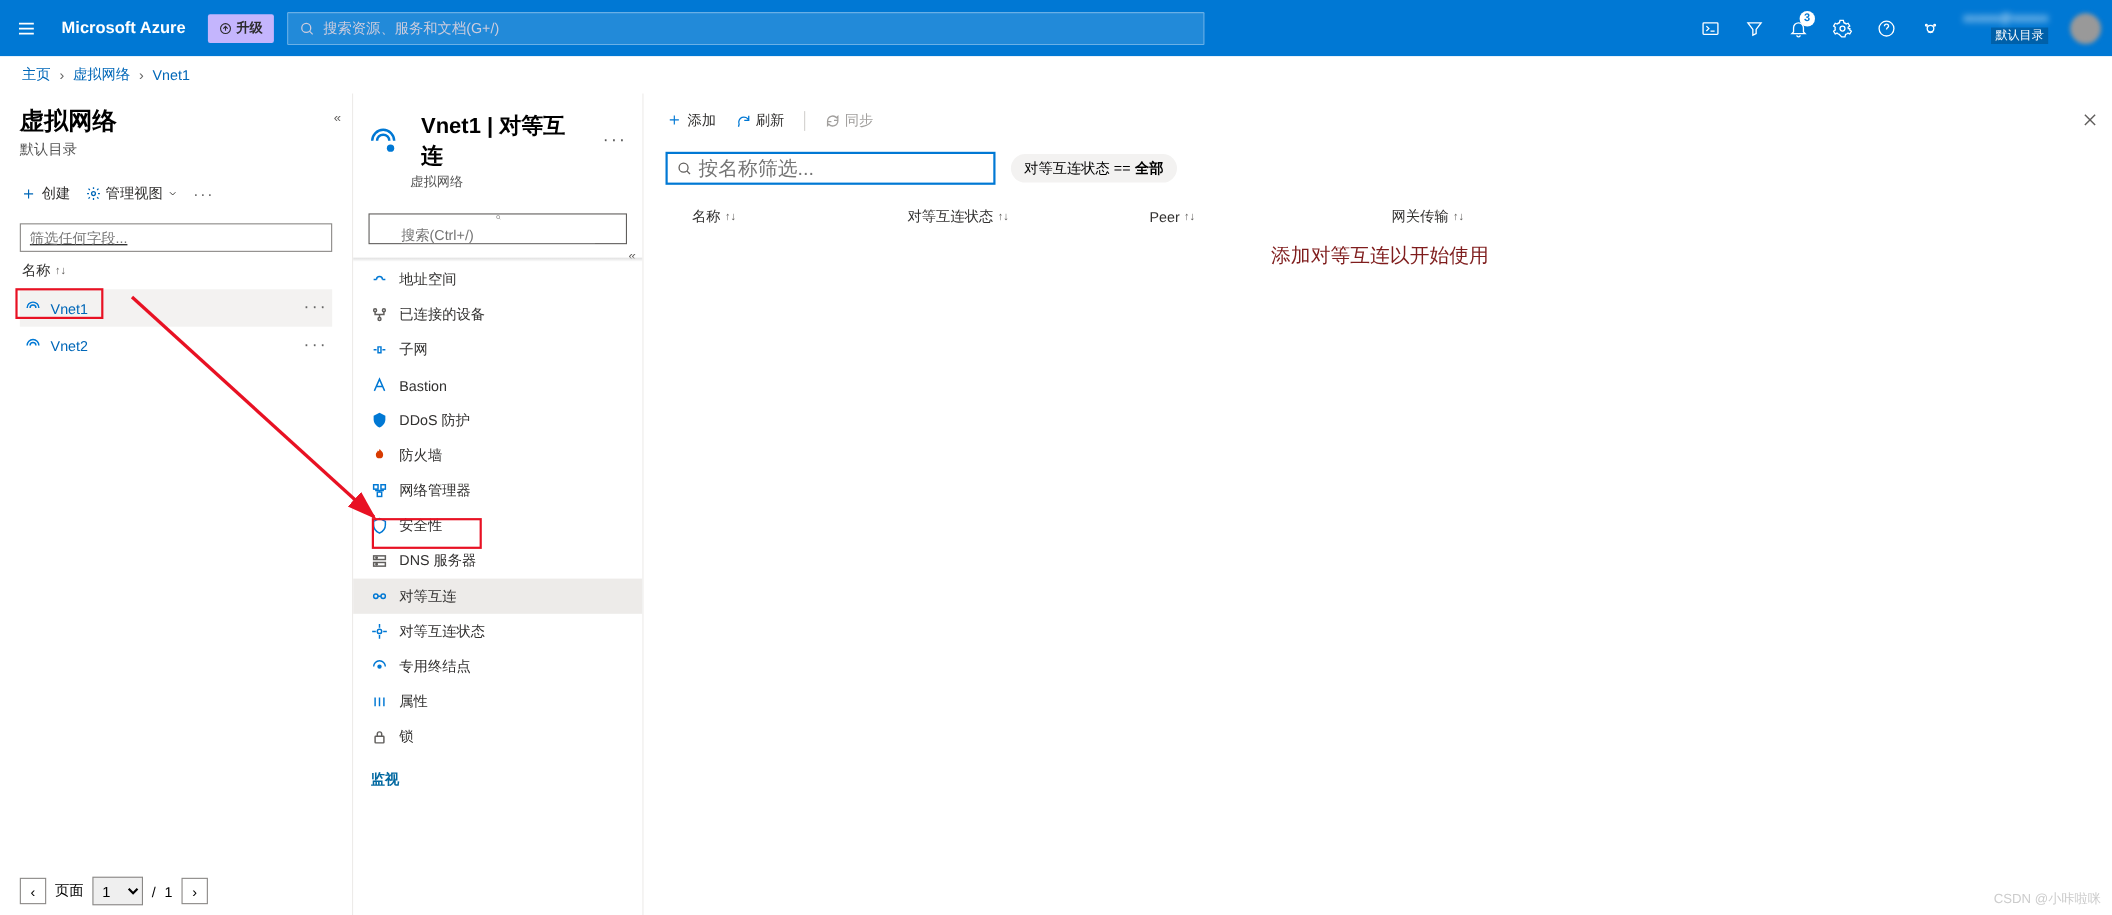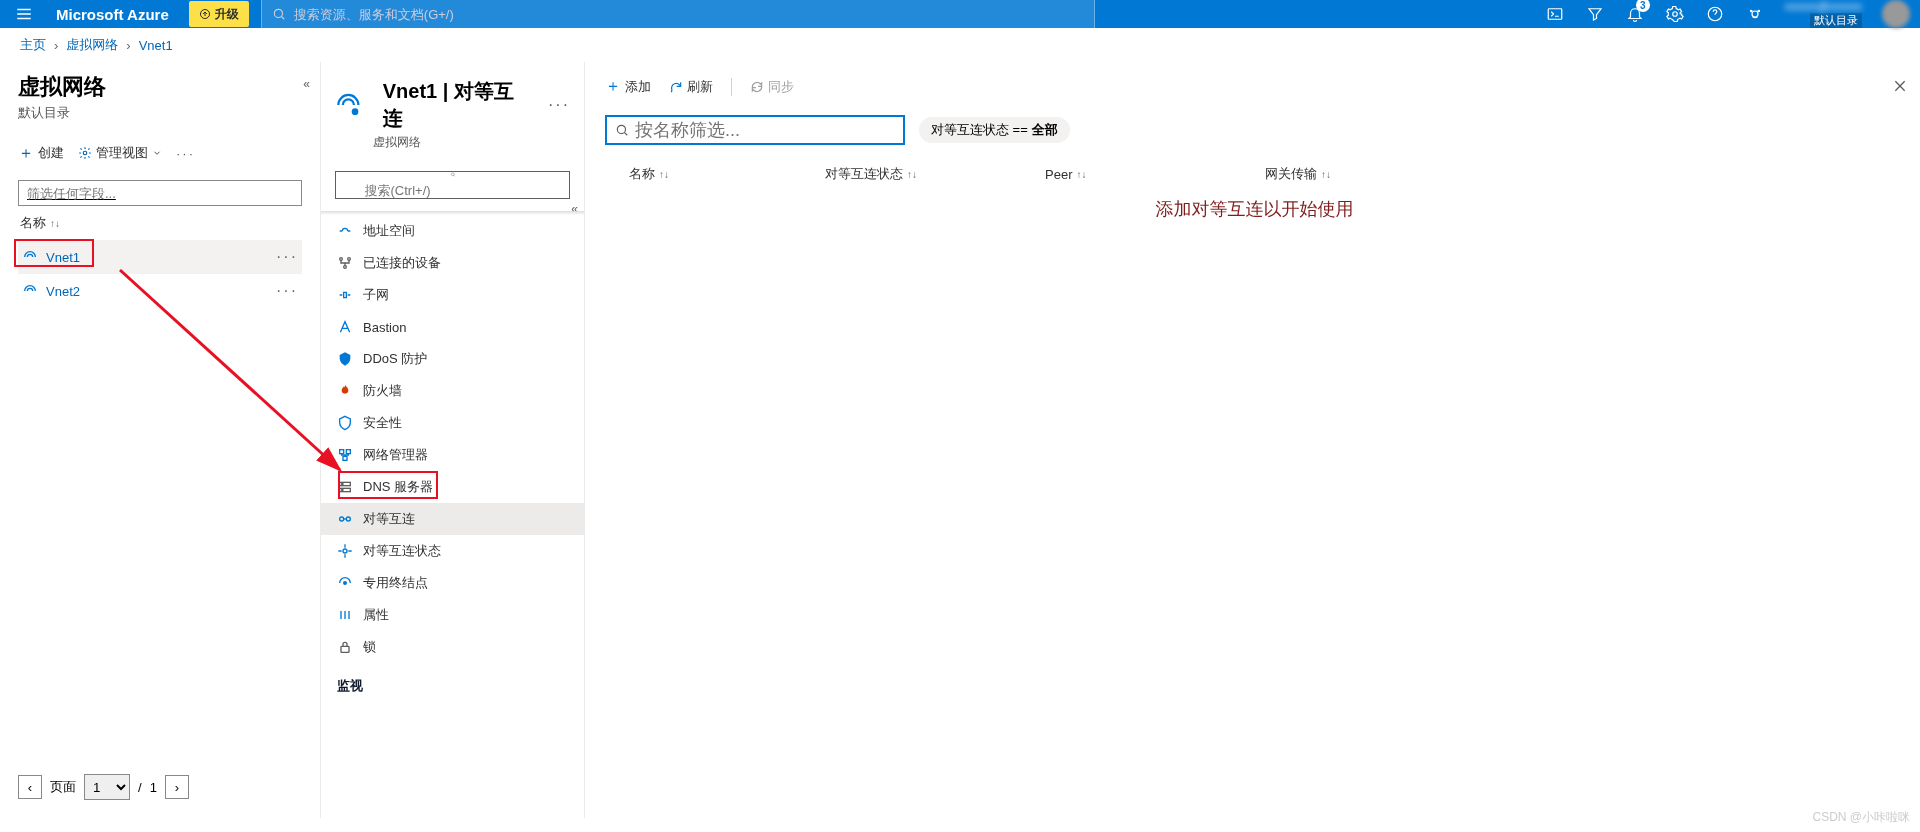--- a/index.html
+++ b/index.html
@@ -1,22 +1,22 @@
 <!DOCTYPE html>
 <html><head>
 <meta charset="utf-8">
 <style>
   * { margin:0; padding:0; box-sizing:border-box; font-family:"Segoe UI","Microsoft YaHei",Arial,sans-serif; }
   html,body { width:1920px; height:832px; overflow:hidden; background:#fff; }
 
   
-  .topbar { height:28px; background:#0078d4; display:flex; align-items:center; color:#fff; font-size:13px; }
+  .topbar { height:51px; background:#0078d4; display:flex; align-items:center; color:#fff; font-size:13px; }
   .topbar .hamburger { width:48px; height:42px; display:flex; align-items:center; justify-content:center; cursor:pointer; }
   .topbar .brand { font-size:15px; font-weight:600; padding:0 8px; cursor:pointer; }
-  .upgrade-btn { margin:0 12px; height:26px; background:#fde047; color:#2b2b2b; border-radius:2px; padding:0 10px; display:flex; align-items:center; gap:4px; font-size:12px; cursor:pointer; font-weight:600; }
+  .upgrade-btn { margin:0 12px; height:26px; background:#c4b5fd; color:#2b2b2b; border-radius:2px; padding:0 10px; display:flex; align-items:center; gap:4px; font-size:12px; cursor:pointer; font-weight:600; }
   .searchbar { flex:0 0 834px; height:30px; background:#ffffff22; border:1px solid #ffffff55; border-radius:1px; display:flex; align-items:center; gap:8px; padding:0 10px; color:#ddd; margin-right:8px; }
   .searchbar input { background:transparent; border:none; color:#fff; flex:1; outline:none; font-size:13px; }
   .searchbar input::placeholder { color:#ccd; }
   .topbar-spacer { flex:1; }
   .topbar .icon-btn { width:40px; height:42px; display:flex; align-items:center; justify-content:center; cursor:pointer; position:relative; }
   .icon-btn svg { width:18px; height:18px; }
   .badge { position:absolute; top:5px; right:5px; background:#fff; color:#0078d4; border-radius:50%; font-size:10px; width:14px; height:14px; display:flex; align-items:center; justify-content:center; font-weight:600;}
   .user-area { padding:0 10px; display:flex; flex-direction:column; align-items:flex-end; font-size:11px; line-height:1.2; cursor:pointer; }
   .user-area .email { color:#fff; filter:blur(3px); }
   .user-area .dir { color:#fff; background:#00000033; padding:1px 4px; }
@@ -61,21 +61,21 @@
   .midnav .subtype { font-size:12px; color:#555; margin-left:38px; margin-top:2px; }
   .midnav .search { margin:12px 14px 0 14px; height:28px; border:1px solid #605e5c; display:flex; align-items:center; padding:0 8px; gap:6px;flex-direction:column; }
   .midnav .search input { border:none; outline:none; flex:1; font-size:13px; }
   .midnav .collapse { position:absolute; right:6px; top:140px; color:#605e5c; cursor:pointer; font-size:12px;}
   .nav-scroll { margin-top:12px; overflow-y:auto; flex:1; position:relative; }
   .nav-scroll::-webkit-scrollbar { width:12px; }
   .nav-scroll::-webkit-scrollbar-thumb { background:#c8c6c4; }
   .nav-item { height:32px; display:flex; align-items:center; gap:10px; padding:0 16px; font-size:13px; color:#323130; cursor:pointer; }
   .nav-item.sel { background:#edebe9; }
   .nav-item .ic { width:16px; height:16px; display:flex; align-items:center; justify-content:center; }
-  .nav-section-title { font-size:13px; font-weight:600; padding:14px 16px 6px 16px; color:#0f172a;}
+  .nav-section-title { font-size:13px; font-weight:600; padding:14px 16px 6px 16px; color:#0369a1;}
   .top-scroll-shadow { height:4px; background:linear-gradient(#ddd,transparent); }
 
   
   .mainpane { flex:1; padding:14px 20px; position:relative; }
   .mainpane .close { position:absolute; right:12px; top:16px; cursor:pointer; color:#605e5c; }
   .main-toolbar { display:flex; align-items:center; gap:18px; font-size:13px; margin-bottom:18px; }
   .main-toolbar .item { display:flex; align-items:center; gap:4px; cursor:pointer; color:#323130; }
   .main-toolbar .item.disabled { color:#a19f9d; cursor:default; }
   .main-toolbar .divider { width:1px; height:18px; background:#d2d0ce; }
   .filter-row { display:flex; align-items:center; gap:14px; }
@@ -303,35 +303,35 @@
           <span class="ic">
             <svg viewBox="0 0 24 24" width="16" height="16" fill="#d83b01">
               <path d="M12 3c2 3 5 4 5 8a5 5 0 01-10 0c0-3 2-3 3-6 0 2 2 2 2-2z"></path>
             </svg>
           </span>
           <span>防火墙</span>
         </div>
         <div class="nav-item">
           <span class="ic">
             <svg viewBox="0 0 24 24" width="16" height="16" fill="none" stroke="#0078d4" stroke-width="2">
-              <path d="M12 2l8 4v5c0 5-3.5 9-8 11-4.5-2-8-6-8-11V6l8-4z"></path>
-            </svg>
-          </span>
-          <span>安全性</span>
-        </div>
-        <div class="nav-item">
-          <span class="ic">
-            <svg viewBox="0 0 24 24" width="16" height="16" fill="none" stroke="#0078d4" stroke-width="2">
               <rect x="4" y="4" width="6" height="6"></rect>
               <rect x="14" y="4" width="6" height="6"></rect>
               <rect x="9" y="14" width="6" height="6"></rect>
               <path d="M7 10v2h10v-2M12 12v2"></path>
             </svg>
           </span>
           <span>网络管理器</span>
+        </div>
+        <div class="nav-item">
+          <span class="ic">
+            <svg viewBox="0 0 24 24" width="16" height="16" fill="none" stroke="#0078d4" stroke-width="2">
+              <path d="M12 2l8 4v5c0 5-3.5 9-8 11-4.5-2-8-6-8-11V6l8-4z"></path>
+            </svg>
+          </span>
+          <span>安全性</span>
         </div>
         <div class="nav-item">
           <span class="ic">
             <svg viewBox="0 0 24 24" width="16" height="16" fill="none" stroke="#605e5c" stroke-width="2">
               <rect x="4" y="5" width="16" height="5"></rect>
               <rect x="4" y="14" width="16" height="5"></rect>
               <circle cx="8" cy="7.5" r="1" fill="#605e5c"></circle>
               <circle cx="8" cy="16.5" r="1" fill="#605e5c"></circle>
             </svg>
           </span>

